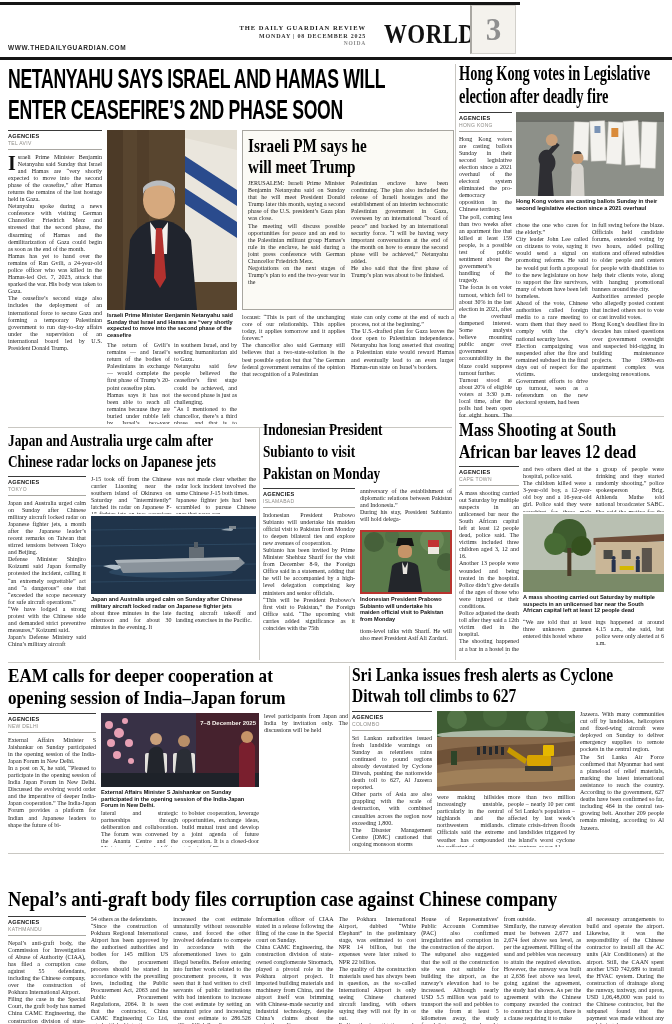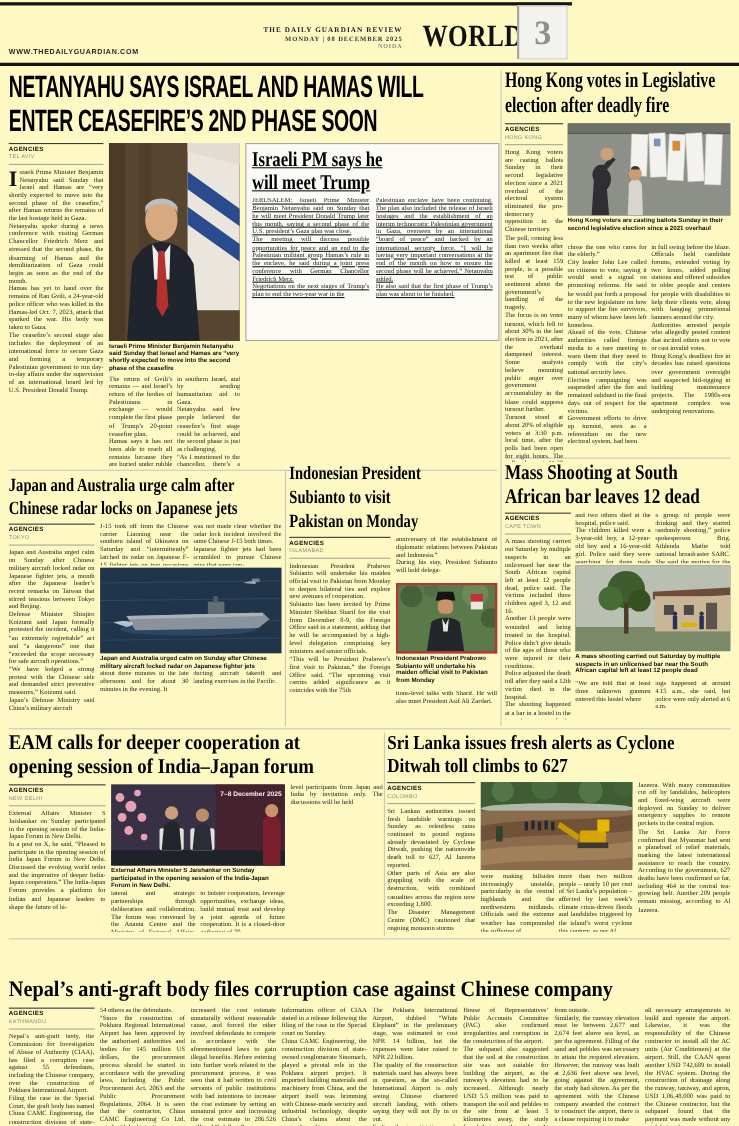--- a/index.html
+++ b/index.html
@@ -1,17 +1,17 @@
 <!DOCTYPE html>
 <html><head>
 <meta charset="utf-8">
 <style>
   * { box-sizing: border-box; margin:0; padding:0; }
   html,body { background:#9a9a9a; }
-  #page { position:relative; width:672px; height:1024px; margin:0 auto; background:#fef9c3;
+  #page { position:relative; width:672px; height:1024px; margin:0 auto; background:#ffffff;
           font-family:"Liberation Serif", serif; color:#1a1a1a; overflow:hidden; }
   .rule { position:absolute; background:#151515; }
   .thin-rule { position:absolute; background:#c9c7c2; }
 
   
   .site-url { position:absolute; left:8px; top:44px; font-family:"Liberation Sans",sans-serif;
               font-size:6.5px; font-weight:bold; letter-spacing:.6px; color:#2a2a2a; }
   .masthead { position:absolute; left:150px; width:216px; top:24px; text-align:right;
               font-family:"Liberation Serif",serif; }
   .masthead .m1 { font-size:6.5px; font-weight:bold; letter-spacing:1px; color:#222; }
@@ -57,21 +57,21 @@
                  font-family:"Liberation Sans",sans-serif; font-size:6px; font-weight:bold; }
 
   .article { position:absolute; }
   .cols { display:flex; }
 
   
   #a-net { left:8px; top:63px; width:446px; height:361px; }
   .n-body { margin-top:5px; display:flex; gap:5px; height:294px; }
   .n-c1 { width:94px; display:flex; flex-direction:column; }
   .n-mid { width:130px; display:flex; flex-direction:column; }
-  .n-right { flex:1; display:flex; flex-direction:row;text-decoration:underline; }
+  .n-right { flex:1; display:flex; flex-direction:column; }
   .pm-box { border:1px solid #a8a6a0; background:#fbfaf5; padding:4px 5px; height:180px; overflow:hidden; }
   .pm-cols { display:flex; gap:6px; margin-top:3px; height:126px; }
   .n-lower { display:flex; gap:6px; flex:1; margin-top:4px; overflow:hidden; }
 
   
   #a-hk { left:459px; top:62px; width:205px; height:364px; }
   .hk-body { display:flex; gap:4px; margin-top:4px; height:308px; }
   .hk-c1 { width:53px; display:flex; flex-direction:column; }
   .hk-right { flex:1; display:flex; flex-direction:column; }
   .hk-cols { flex:1; display:flex; gap:4px; overflow:hidden; margin-top:2px; }

